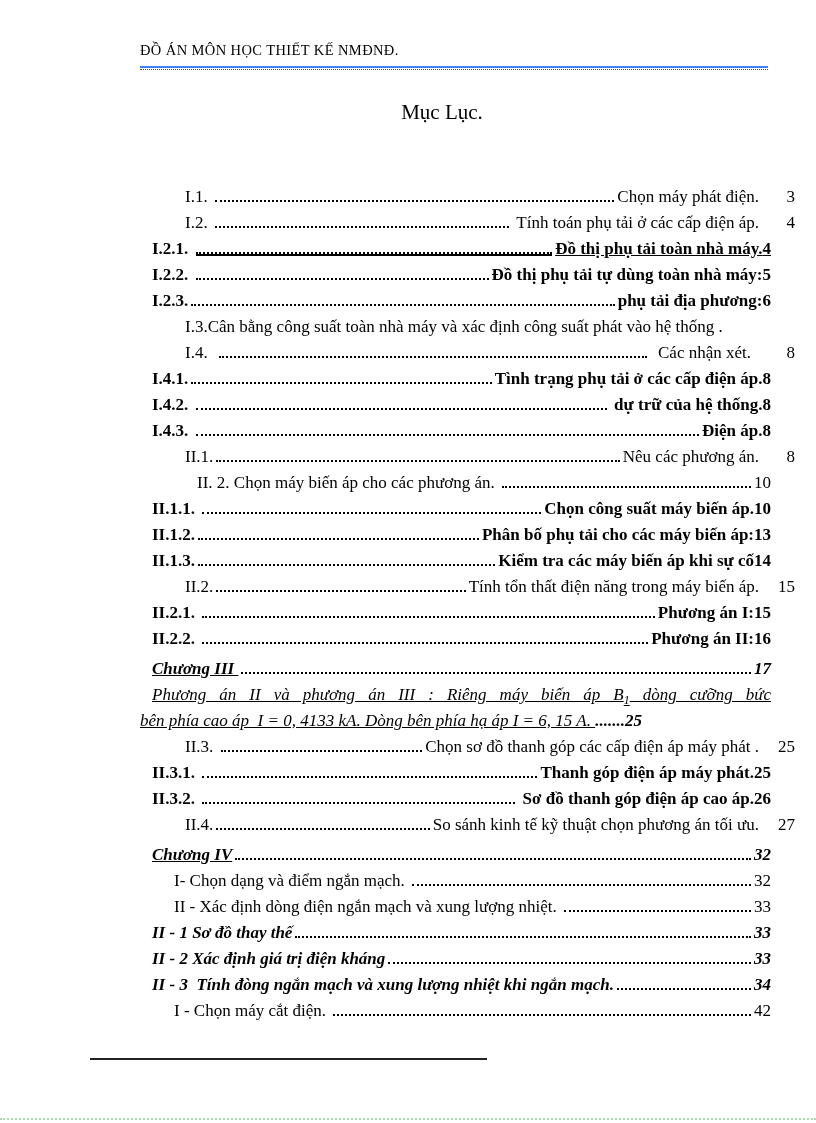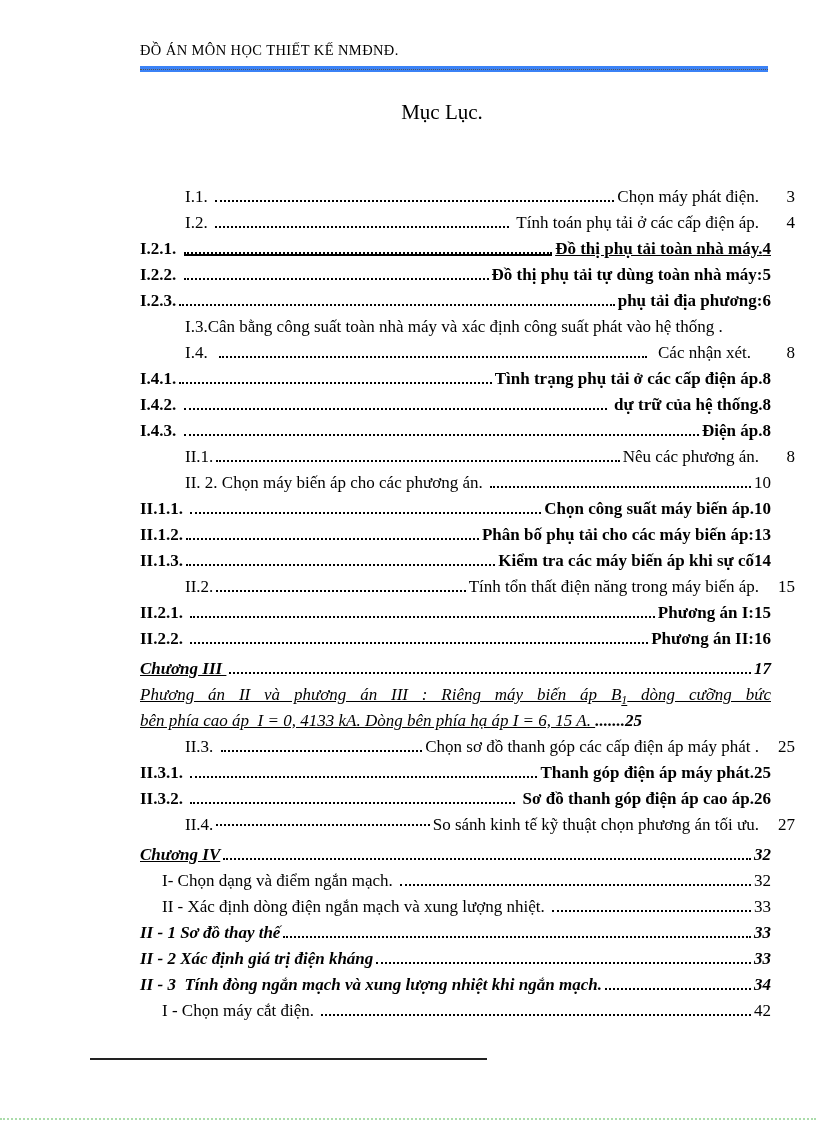--- a/index.html
+++ b/index.html
@@ -8,42 +8,42 @@
     width:816px;height:1123px;
     margin:0 auto;
     background:#ffffff;
     font-family:"Liberation Serif","DejaVu Serif",serif;
     color:#000;
     overflow:hidden;
   }
   .header{
     position:absolute;left:140px;top:42px;width:628px;
     padding-bottom:7px;
-    border-bottom:6px solid #3b82f6;
+    border-bottom:2px solid #3b82f6;
     font-size:14.5px;letter-spacing:.4px;
   }
   .header::after{
     content:"";position:absolute;left:0;right:0;bottom:-4px;
     border-top:1px dotted #555;
   }
   .doc-title{
     position:absolute;left:128px;top:100px;width:628px;margin:0;
     text-align:center;font-size:21px;font-weight:normal;
   }
   .toc{
     position:absolute;left:140px;top:184px;width:655px;
     font-size:17px;
   }
   .row{
     display:flex;align-items:baseline;
     height:26px;line-height:26px;
     white-space:pre-wrap;
   }
   .row.blocky{display:block;}
-  .row.short{margin-right:24px;}
+  .row.short{margin-right:24px;margin-left:12px;}
   .row.gap{margin-top:4px;}
   .dots{
     flex:1 1 auto;min-width:12px;
     border-bottom:2.2px dotted #000;
     margin:0 3px;
   }
   .num,.title,.text,.t{white-space:pre-wrap;}
   .pg.tab{min-width:36px;text-align:right;}
   
   .bi{font-weight:bold;}
@@ -100,21 +100,21 @@
       <div class="row bi short"><span class="num">II.1.3.</span><span class="dots"></span><span class="title">Kiểm tra các máy biến áp khi sự cố</span><span class="pg">14</span></div>
       <div class="row plain" style="padding-left: 45px;"><span class="num">II.2.</span><span class="dots"></span><span class="title">Tính tổn thất điện năng trong máy biến áp.</span><span class="pg tab">15</span></div>
       <div class="row bi short"><span class="num">II.2.1. </span><span class="dots"></span><span class="title">Phương án I:</span><span class="pg">15</span></div>
       <div class="row bi short"><span class="num">II.2.2. </span><span class="dots"></span><span class="title">Phương án II:</span><span class="pg">16</span></div>
       <div class="row chapter short gap"><span class="text">Chương III </span><span class="dots"></span><span class="pg">17</span></div>
       <div class="row para just blocky short"><span class="t">Phương án II và phương án III : Riêng máy biến áp B</span><sub class="t sub">1</sub><span class="t"> dòng cưỡng bức</span></div>
       <div class="row para blocky"><span class="t">bên phía cao áp &nbsp;I = 0, 4133 kA. Dòng bên phía hạ áp I = 6, 15 A. </span><span class="d">.......</span><span class="pg">25</span></div>
       <div class="row plain" style="padding-left: 45px;"><span class="num">II.3. </span><span class="dots"></span><span class="title">Chọn sơ đồ thanh góp các cấp điện áp máy phát .</span><span class="pg tab">25</span></div>
       <div class="row bi short"><span class="num">II.3.1. </span><span class="dots"></span><span class="title">Thanh góp điện áp máy phát.</span><span class="pg">25</span></div>
       <div class="row bi short"><span class="num">II.3.2. </span><span class="dots"></span><span class="title">&nbsp;Sơ đồ thanh góp điện áp cao áp.</span><span class="pg">26</span></div>
-      <div class="row plain" style="padding-left: 45px; align-items: center;"><span class="num">II.4.</span><span class="dots"></span><span class="title">So sánh kinh tế kỹ thuật chọn phương án tối ưu.</span><span class="pg tab">27</span></div>
+      <div class="row plain" style="padding-left: 45px;"><span class="num">II.4.</span><span class="dots"></span><span class="title">So sánh kinh tế kỹ thuật chọn phương án tối ưu.</span><span class="pg tab">27</span></div>
       <div class="row chapter short gap"><span class="text">Chương IV</span><span class="dots"></span><span class="pg">32</span></div>
       <div class="row plain short" style="padding-left: 22px;"><span class="text">I- Chọn dạng và điểm ngắn mạch. </span><span class="dots"></span><span class="pg">32</span></div>
       <div class="row plain short" style="padding-left: 22px;"><span class="text">II - Xác định dòng điện ngắn mạch và xung lượng nhiệt. </span><span class="dots"></span><span class="pg">33</span></div>
       <div class="row bi2 short"><span class="text">II - 1 Sơ đồ thay thế</span><span class="dots"></span><span class="pg">33</span></div>
       <div class="row bi2 short"><span class="text">II - 2 Xác định giá trị điện kháng</span><span class="dots"></span><span class="pg">33</span></div>
       <div class="row bi2 short"><span class="text">II - 3 &nbsp;Tính đòng ngắn mạch và xung lượng nhiệt khi ngắn mạch.</span><span class="dots"></span><span class="pg">34</span></div>
       <div class="row plain short" style="padding-left: 22px;"><span class="text">I - Chọn máy cắt điện. </span><span class="dots"></span><span class="pg">42</span></div>
     </div>
   <div class="footer-rule"></div>
   <div class="page-edge"></div>

